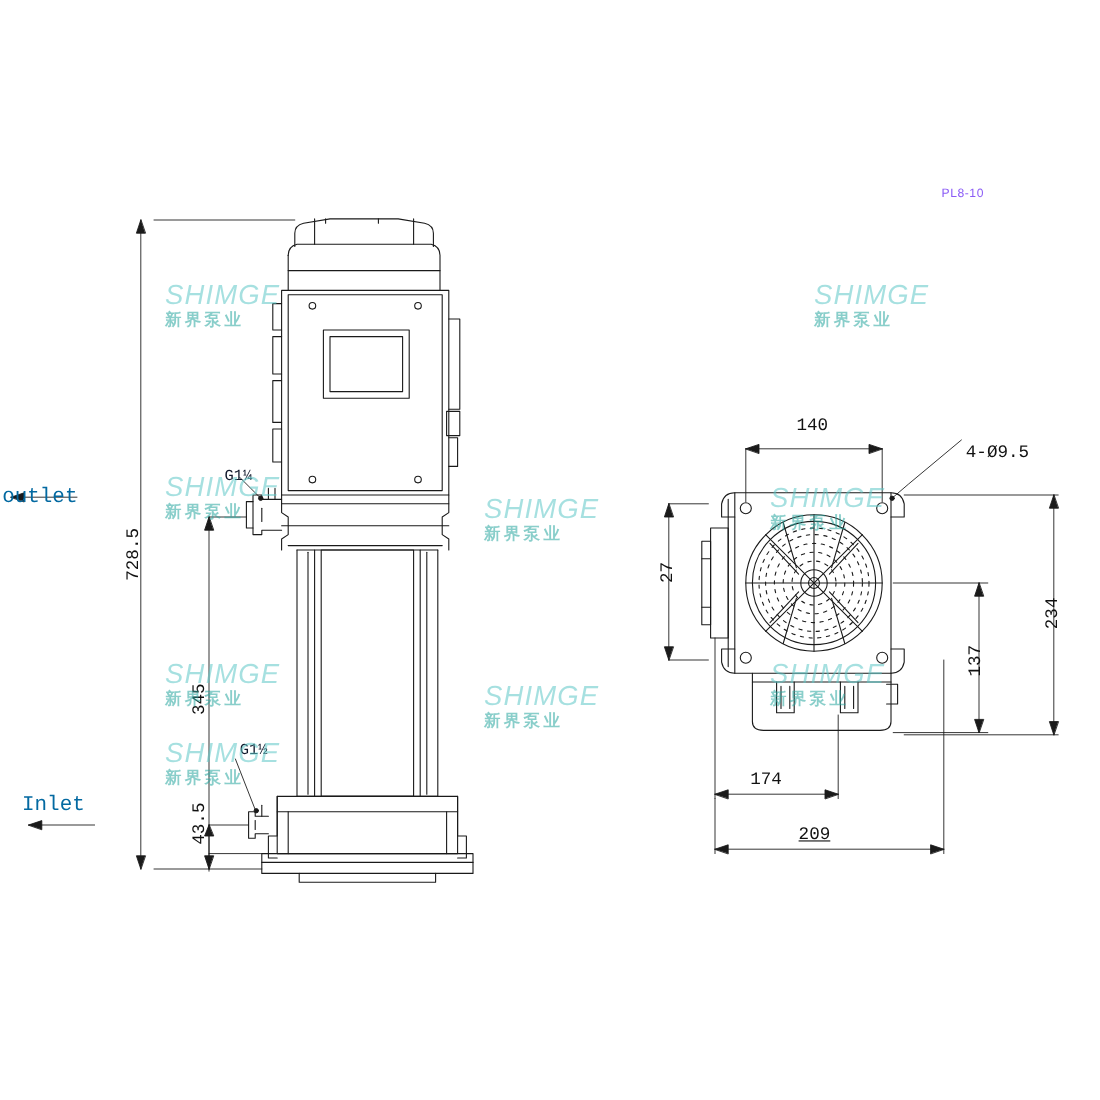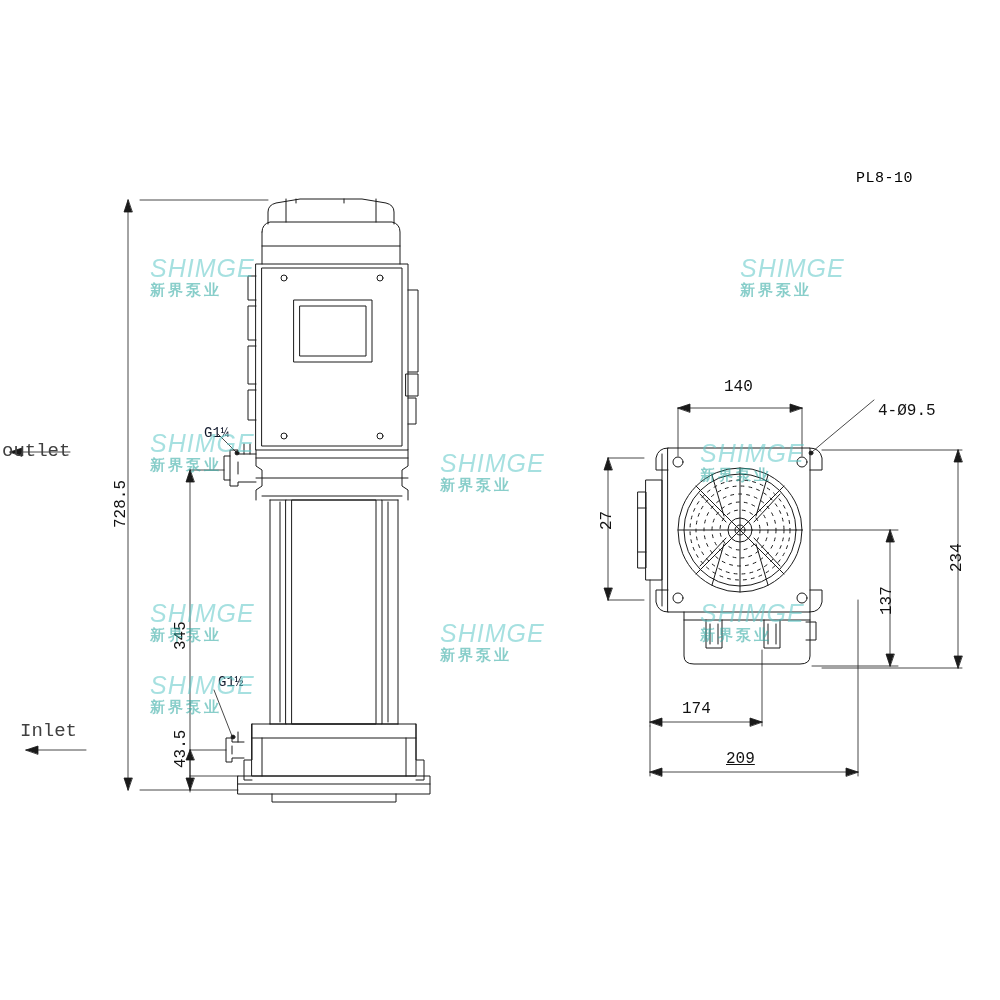--- a/index.html
+++ b/index.html
@@ -17,43 +17,43 @@
   }
   #sheet svg.drawing {
     position: absolute;
     left: 0;
     top: 0;
     width: 1000px;
     height: 1000px;
   }
   .model-label {
     position: absolute;
-    font-family: Liberation Mono, monospace;
-    font-size: 15px;
-    color: #000000;
+    font-family: Liberation Sans, sans-serif;
+    font-size: 11px;
+    color: #8b5cf6;
     letter-spacing: 0.5px;
     white-space: nowrap;
   }
   .dim-text {
     position: absolute;
     font-family: "Liberation Mono", monospace;
     font-size: 16px;
     color: #111111;
     white-space: nowrap;
     letter-spacing: 0px;
   }
   .dim-text.vert {
     transform: rotate(-90deg);
     transform-origin: left top;
   }
   .port-text {
     position: absolute;
     font-family: "Liberation Mono", monospace;
     font-size: 19px;
-    color: #404040;
+    color: #0369a1;
     white-space: nowrap;
   }
   .thread-text {
     position: absolute;
     font-family: "Liberation Mono", monospace;
     font-size: 14px;
     color: #0f172a;
     white-space: nowrap;
   }
   

